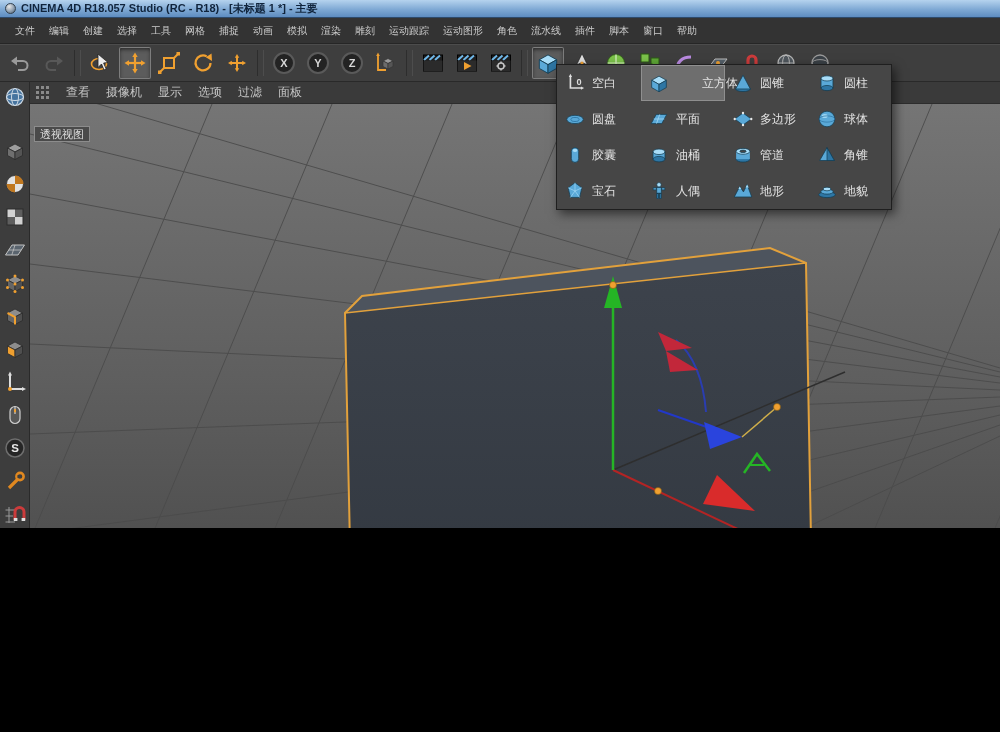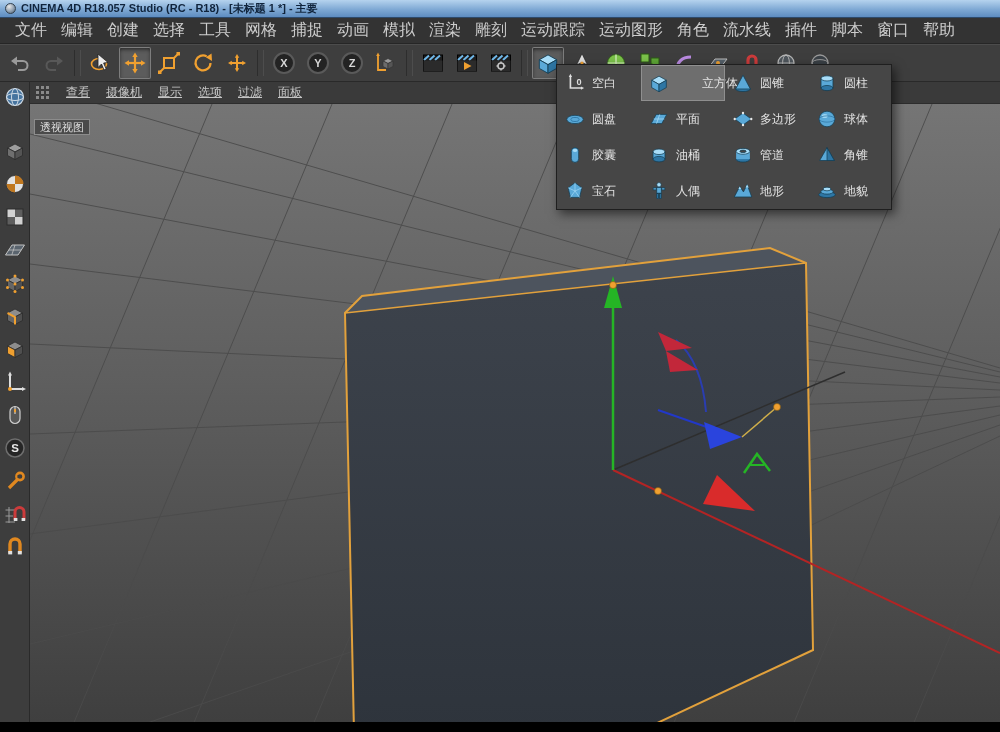--- a/index.html
+++ b/index.html
@@ -1,29 +1,29 @@
 <!DOCTYPE html>
 <html><head>
 <meta charset="utf-8">
 <style>
   * { box-sizing: border-box; margin: 0; padding: 0; }
   html,body { width:1000px; height:732px; overflow:hidden; background:#000;
     font-family:"Liberation Sans", sans-serif; }
-  .window { position:relative; width:1000px; height:722px; background:#fca5a5; overflow:hidden; }
+  .window { position:relative; width:1000px; height:528px; background:#fca5a5; overflow:hidden; }
 
   
   .titlebar { height:18px; background:linear-gradient(#b5d3ee,#7fa9d4 55%,#5d8cc0);
     display:flex; align-items:center; gap:5px; padding:0 5px; border-bottom:1px solid #2d4a6b; }
   .app-icon { width:11px; height:11px; border-radius:50%;
     background:radial-gradient(circle at 35% 30%, #e8e8e8, #8899aa 60%, #4a5866); border:1px solid #33414e; }
   .title-text { font-size:11px; font-weight:bold; color:#10243c; white-space:nowrap; }
 
   
   .menubar { height:26px; background:#333333; display:flex; align-items:center; padding:0 8px; border-bottom:1px solid #262626; }
-  .menu-item { color:#cccccc; font-size:16px; padding:3px 7px; cursor:default; }
+  .menu-item { color:#cccccc; font-size:10px; padding:3px 7px; cursor:default; }
 
   
   .toolbar { height:38px; background:#3e3e3e; display:flex; align-items:center; padding:0 3px;
     border-top:1px solid #4c4c4c; border-bottom:1px solid #292929; }
   .tbtn { width:32px; height:32px; margin:0 1px; display:flex; align-items:center; justify-content:center;
     border-radius:2px; position:relative; flex:none; }
   .tbtn.pressed { background:#5c5c5c; box-shadow: inset 0 0 0 1px #7d7d7d, inset 0 2px 4px #1f1f1f; }
   .tsep { width:7px; height:26px; border-left:1px solid #2d2d2d; border-right:1px solid #4d4d4d; margin:0 3px; flex:none; }
   .circle-badge { width:22px; height:22px; border-radius:50%; background:#232323; border:2px solid #5a5a5a;
     color:#d8d8d8; font-size:11px; font-weight:bold; display:flex; align-items:center; justify-content:center; }
@@ -37,26 +37,26 @@
   .sbtn { width:26px; height:26px; display:flex; align-items:center; justify-content:center;
     border-radius:2px; margin-bottom:7px; flex:none; }
   .sbtn.gap-after { margin-bottom:28px; }
 
   .vp-col { flex:1; display:flex; flex-direction:column; min-width:0; }
   .vp-menubar { height:22px; background:#3a3a3a; border-bottom:1px solid #2d2d2d;
     display:flex; align-items:center; padding:0 4px; }
   .vp-menu-grid { width:16px; height:14px; margin:0 6px 0 2px; display:grid;
     grid-template-columns:repeat(3,4px); grid-template-rows:repeat(3,4px); gap:1px; }
   .vp-menu-grid span { background:#8a8a8a; width:3px; height:3px; }
-  .vp-menu-item { color:#c5c5c5; font-size:12px; padding:2px 8px;text-decoration:underline; }
+  .vp-menu-item { color:#c5c5c5; font-size:12px; padding:2px 8px; }
 
   .viewport { position:relative; flex:1; overflow:hidden;
     background:linear-gradient(180deg,#757575 0%, #5e5e5e 45%, #3e3e3e 100%); }
   .scene { position:absolute; left:0; top:0; width:100%; height:100%; display:block; }
-  .vp-label { position:absolute; top:15px; left:4px; background:#4a4a4a; border:1px solid #8c8c8c;
+  .vp-label { position:absolute; top:22px; left:4px; background:#4a4a4a; border:1px solid #8c8c8c;
     color:#dddddd; font-size:11px; line-height:14px; padding:0 5px; }
 
   
   .flyout { position:absolute; left:556px; top:64px; width:336px; z-index:50;
     background:#464646; border:1px solid #1f1f1f; box-shadow:3px 4px 10px rgba(0,0,0,.55);
     display:grid; grid-template-columns:repeat(4,84px); grid-auto-rows:36px; }
   .fcell { display:flex; align-items:center; gap:6px; padding-left:7px; cursor:default; }
   .fcell.hl { background:#6e6e6e; outline:1px solid #8f8f8f; outline-offset:-1px;gap:32px; }
   .fic { width:22px; height:22px; flex:none; display:block; }
   .flabel { color:#e2e2e2; font-size:12px; white-space:nowrap;text-align:right; }

